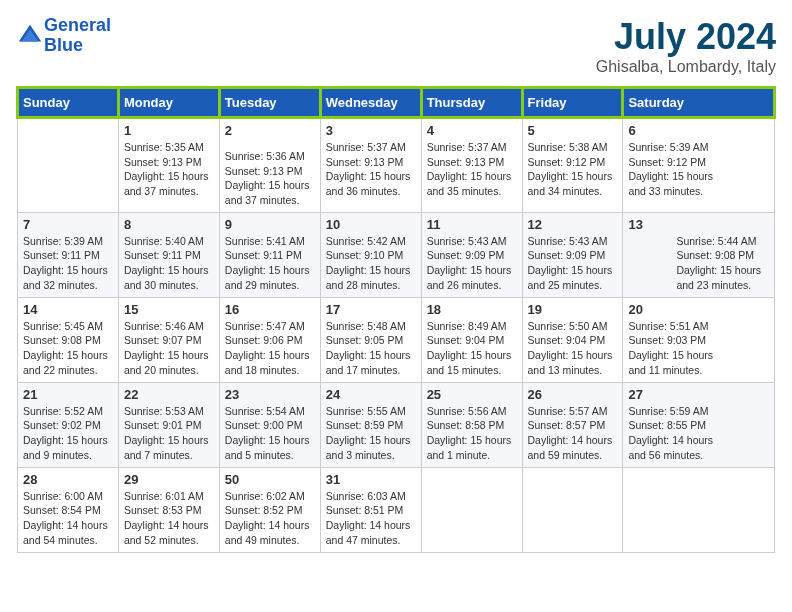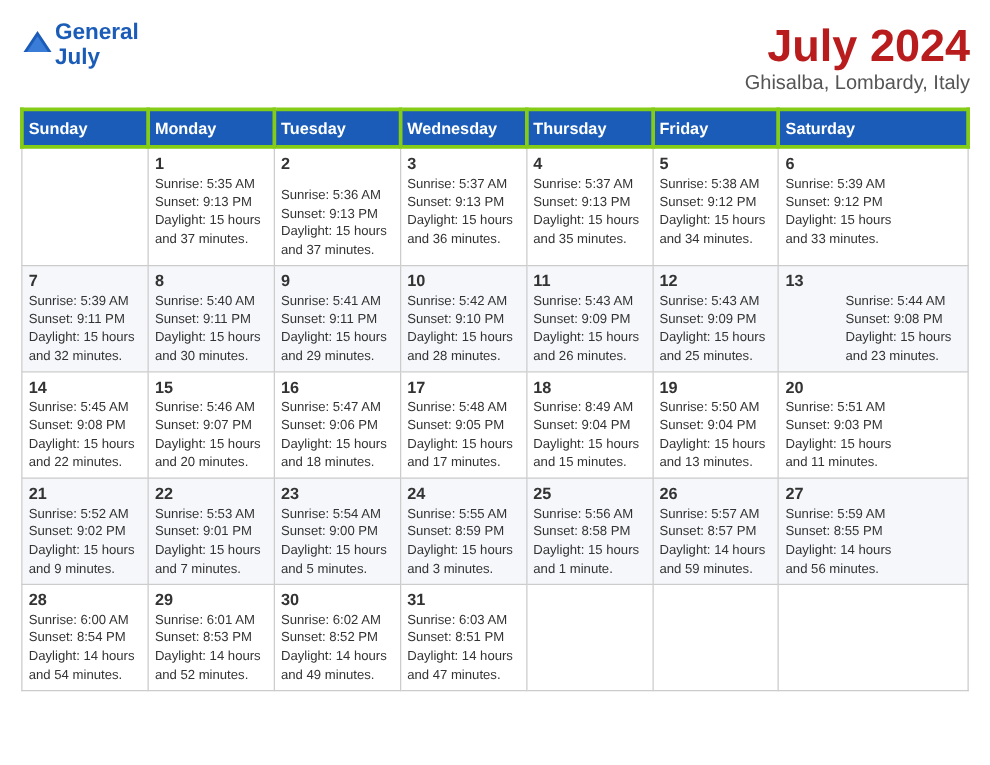--- a/index.html
+++ b/index.html
@@ -33,21 +33,21 @@
     .logo-icon {
       width: 28px;
       height: 28px;
     }
     .title-area {
       text-align: right;
     }
     .month-title {
       font-size: 36px;
       font-weight: bold;
-      color: #b91c1c;
+      color: #0c4a6e;
     }
     .location {
       font-size: 16px;
       color: #555;
     }
     table {
       width: 100%;
       border-collapse: collapse;
       font-size: 11px;
     }
@@ -92,21 +92,21 @@
 <body>
 
 <div class="header-area">
   <div class="logo">
     <svg class="logo-icon" viewBox="0 0 40 40">
       <polygon points="20,4 36,28 4,28" fill="#1a5cb8"></polygon>
       <polygon points="20,10 32,28 8,28" fill="#3a7dd8"></polygon>
     </svg>
     <div class="logo-text">
       <div><span>General</span></div>
-      <div><span>July</span></div>
+      <div><span>Blue</span></div>
     </div>
   </div>
   <div class="title-area">
     <div class="month-title">July 2024</div>
     <div class="location">Ghisalba, Lombardy, Italy</div>
   </div>
 </div>
 
 <table>
   <thead>
@@ -328,21 +328,21 @@
 and 54 minutes.</div>
         </td>
         <td>
           <span class="day-num">29</span>
           <div class="cell-info" style="white-space: pre-line;">Sunrise: 6:01 AM
 Sunset: 8:53 PM
 Daylight: 14 hours
 and 52 minutes.</div>
         </td>
         <td>
-          <span class="day-num">30</span>
+          <span class="day-num">50</span>
           <div class="cell-info" style="white-space: pre-line;">Sunrise: 6:02 AM
 Sunset: 8:52 PM
 Daylight: 14 hours
 and 49 minutes.</div>
         </td>
         <td>
           <span class="day-num">31</span>
           <div class="cell-info" style="white-space: pre-line;">Sunrise: 6:03 AM
 Sunset: 8:51 PM
 Daylight: 14 hours

